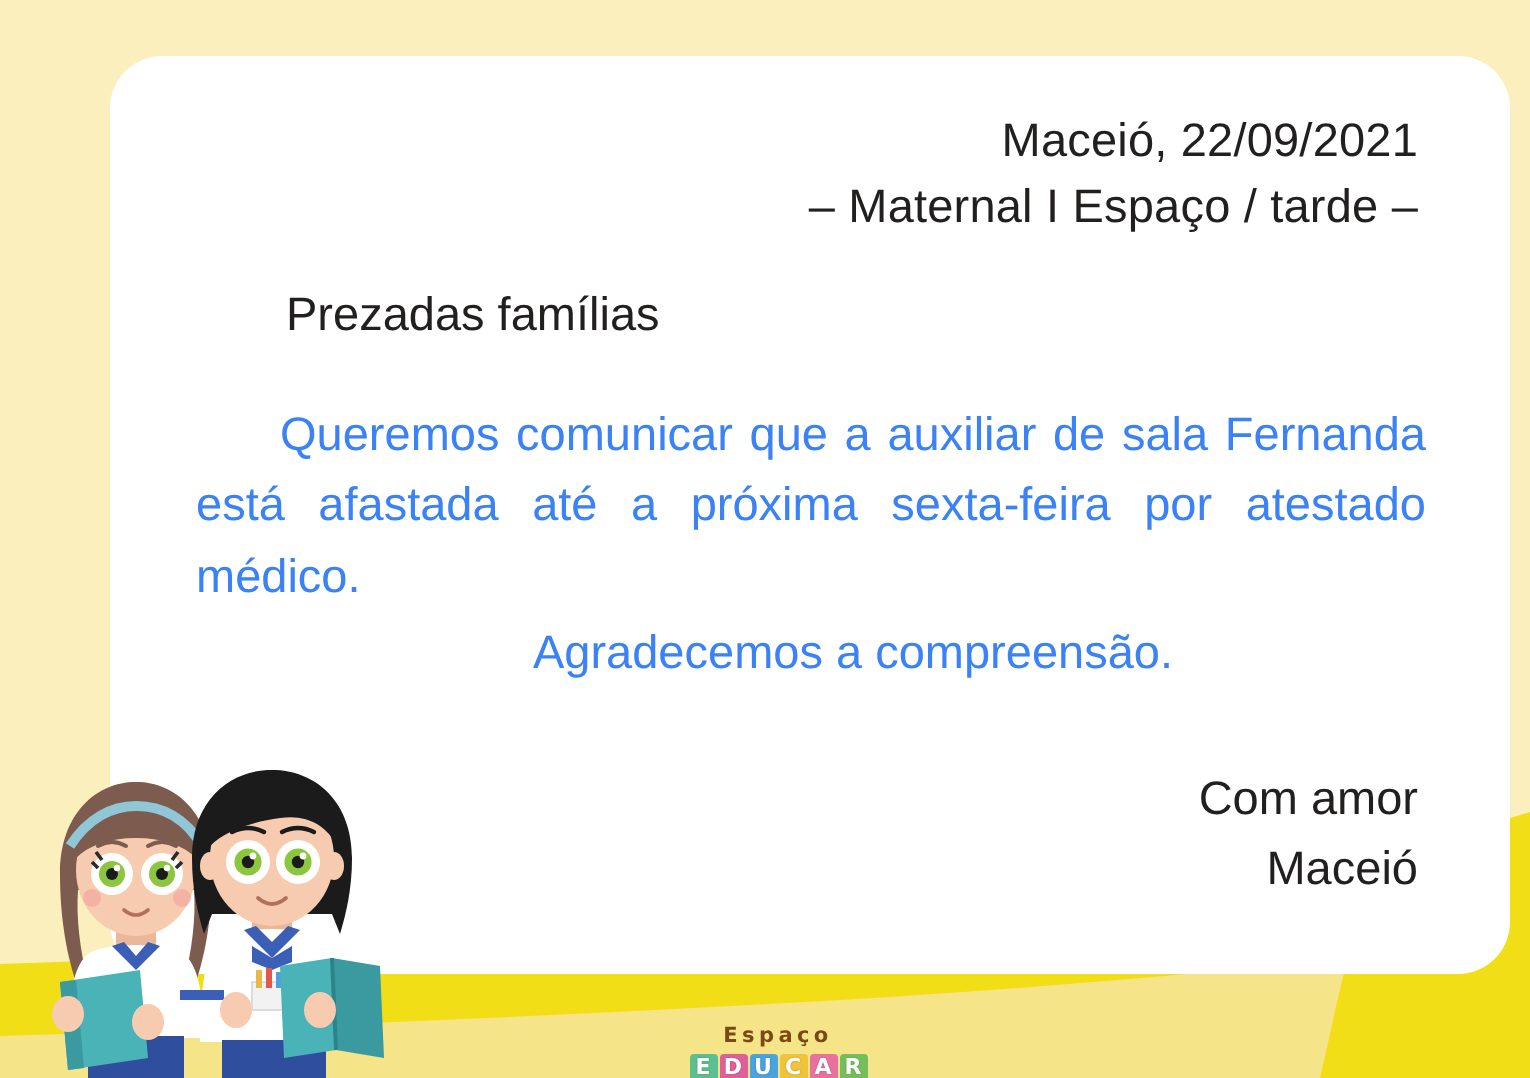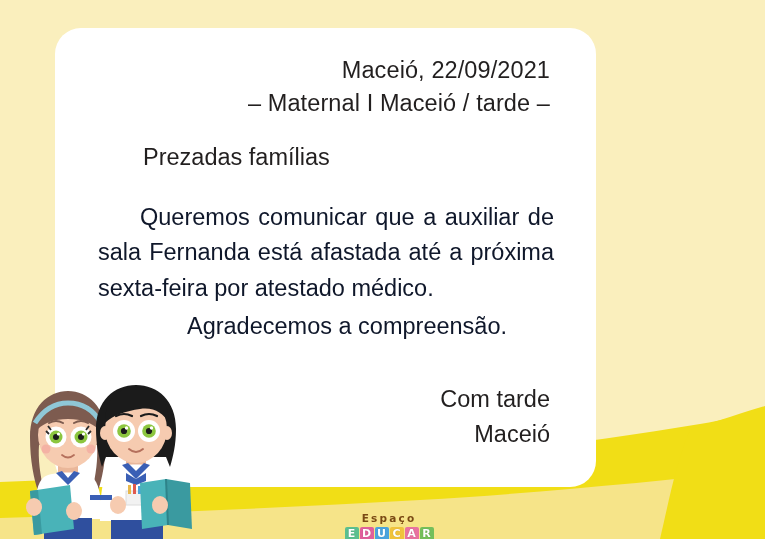--- a/index.html
+++ b/index.html
@@ -24,21 +24,21 @@
     position: absolute;
     inset: 0;
     width: 765px;
     height: 539px;
   }
   
   #note-card {
     position: absolute;
     left: 55px;
     top: 28px;
-    width: 541px;
+    width: 700px;
     height: 459px;
     background: #ffffff;
     border-radius: 26px;
     box-sizing: border-box;
     padding: 26px 28px 20px 28px;
     z-index: 5;
   }
   .letter-head {
     text-align: right;
     color: #221f1f;
@@ -51,21 +51,21 @@
     margin-top: 20px;
     padding-left: 60px;
     color: #221f1f;
     font-size: 23.5px;
     line-height: 1.4;
   }
   .body-par {
     margin-top: 26px;
     padding-left: 15px;
     padding-right: 14px;
-    color: #0f172a;
+    color: #3b82f6;
     font-size: 23.5px;
     line-height: 1.52;
     text-align: justify;
     text-indent: 42px;
     hyphens: none;
   }
   .body-par.last-par {
     margin-top: 2px;
     text-align: center;
   }
@@ -138,31 +138,31 @@
              C140,514 280,508 420,500
              C540,493 650,482 765,470 Z"></path>
     <path fill="#f1de16" d="M690,430 C720,420 745,412 765,406 L765,539 L660,539
              C668,505 676,462 690,430 Z"></path>
   </svg>
 
   <div id="note-card">
 
     <div class="letter-head">
       <div>Maceió, 22/09/2021</div>
-      <div>– Maternal I Maceió / tarde –</div>
+      <div>– Maternal I Espaço / tarde –</div>
     </div>
 
     <div class="salutation">Prezadas famílias</div>
 
     <div class="body-par">Queremos comunicar que a auxiliar de sala Fernanda está afastada até a próxima sexta-feira por atestado médico.</div>
 
     <div class="body-par last-par">Agradecemos a compreensão.</div>
 
     <div class="sign-off">
-      <div>Com tarde</div>
+      <div>Com amor</div>
       <div>Maceió</div>
     </div>
   </div>
 
   <svg id="kids-illustration" viewBox="0 0 200 160">
 
     <g>
 
       <path fill="#7d5b4f" d="M22,58 C22,28 40,12 60,12 C80,12 98,28 98,58
                C98,82 94,100 90,112 L84,112 C88,96 90,80 89,66

